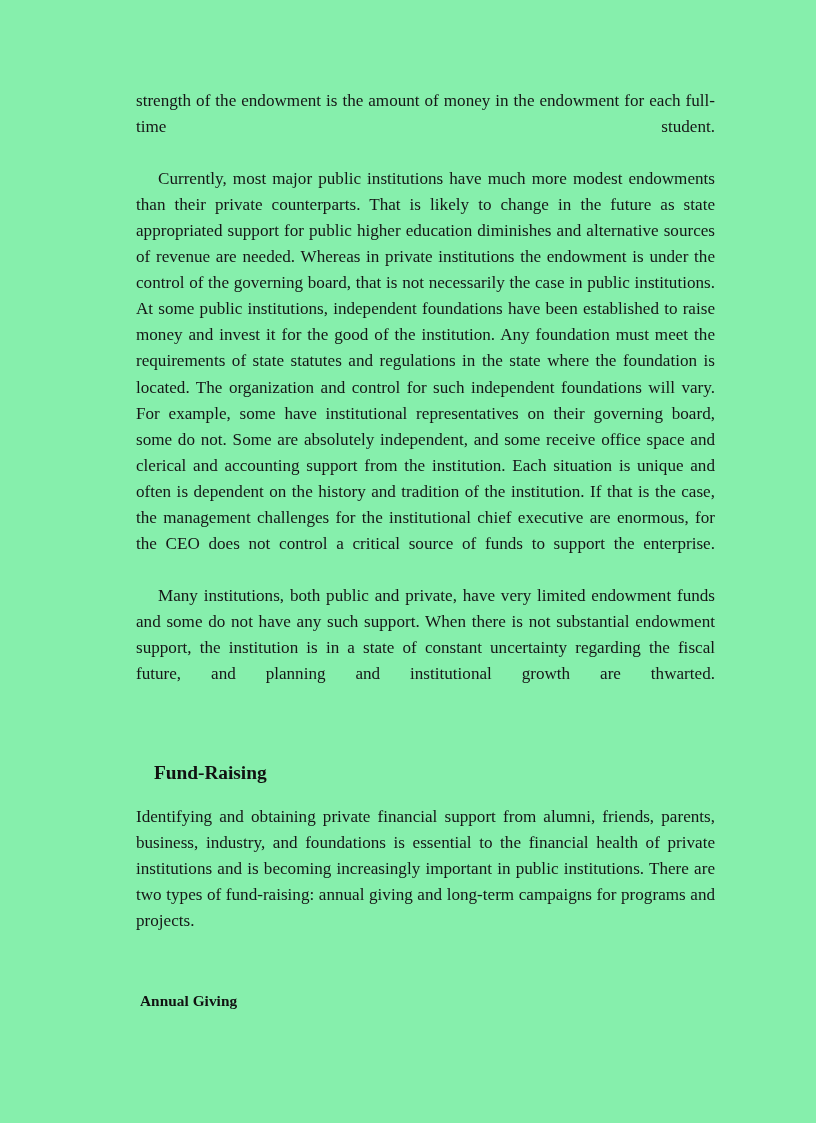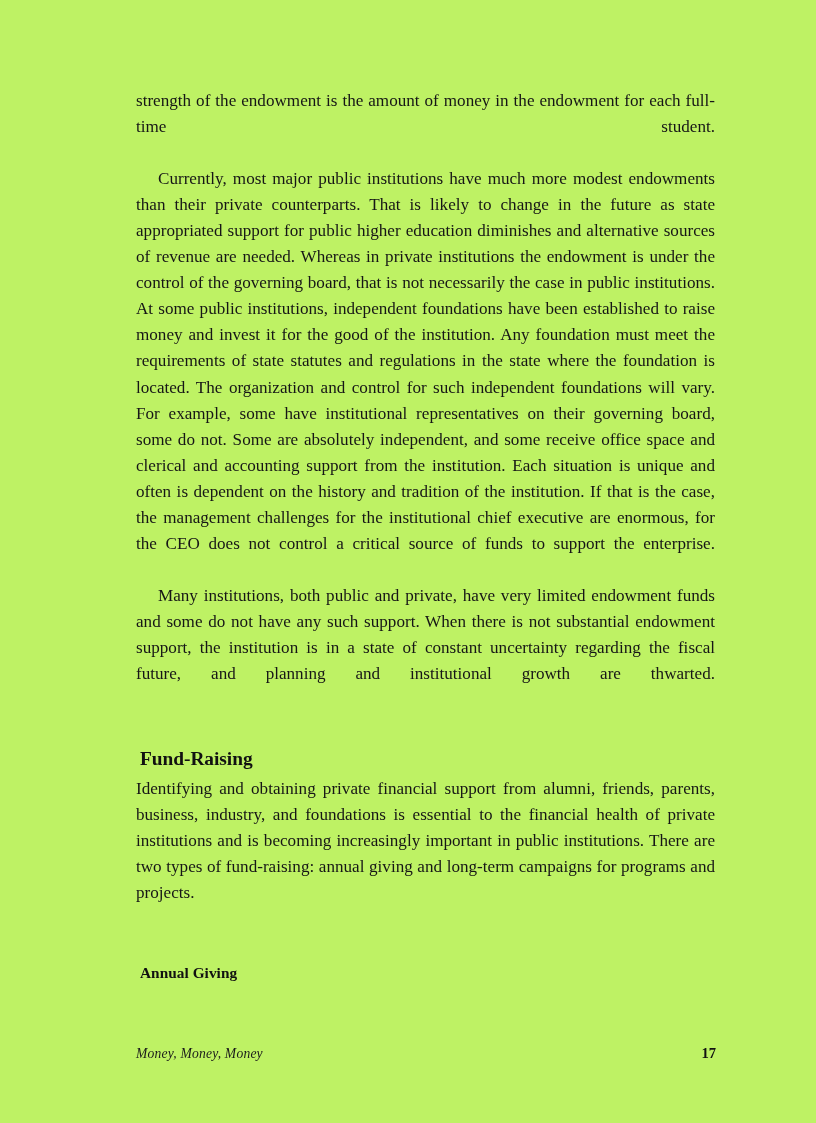--- a/index.html
+++ b/index.html
@@ -14,21 +14,21 @@
     font-family: "Liberation Serif", "DejaVu Serif", serif;
     color: #161616;
     position: relative;
   }
   .page {
     position: absolute;
     left: 0;
     top: 0;
     width: 816px;
     height: 1123px;
-    background: #bef264;
+    background: #86efac;
   }
   .text-block {
     position: absolute;
     left: 136px;
     top: 88px;
     width: 579px;
   }
   p.body-para {
     margin: 0;
     font-size: 17.1px;
@@ -44,21 +44,21 @@
   p.indent {
     text-indent: 22px;
   }
   
   p.body-para:after {
     content: "";
     display: inline-block;
     width: 100%;
   }
   h2.section-heading {
-    margin: 4px;
+    margin: 18px;
     font-size: 19.4px;
     line-height: 26px;
     font-weight: bold;
     color: #111111;
     letter-spacing: -0.05px;
   }
   h3.sub-heading {
     margin: 4px;
     font-size: 15.3px;
     line-height: 24px;
@@ -108,18 +108,14 @@
 
     <p class="body-para">Identifying and obtaining private financial support from alumni, friends, parents, business, industry, and foundations is essential to the financial health of private institutions and is becoming increasingly important in public institutions. There are two types of fund-raising: annual giving and long-term campaigns for programs and projects.</p>
 
     <div class="gap-before-subheading"></div>
 
     <h3 class="sub-heading">Annual Giving</h3>
 
 
   </div>
 
-  <div class="footer">
-    <span class="running-head">Money, Money, Money</span>
-    <span class="folio">17</span>
-  </div>
 
 </div>
 
 </body></html>

